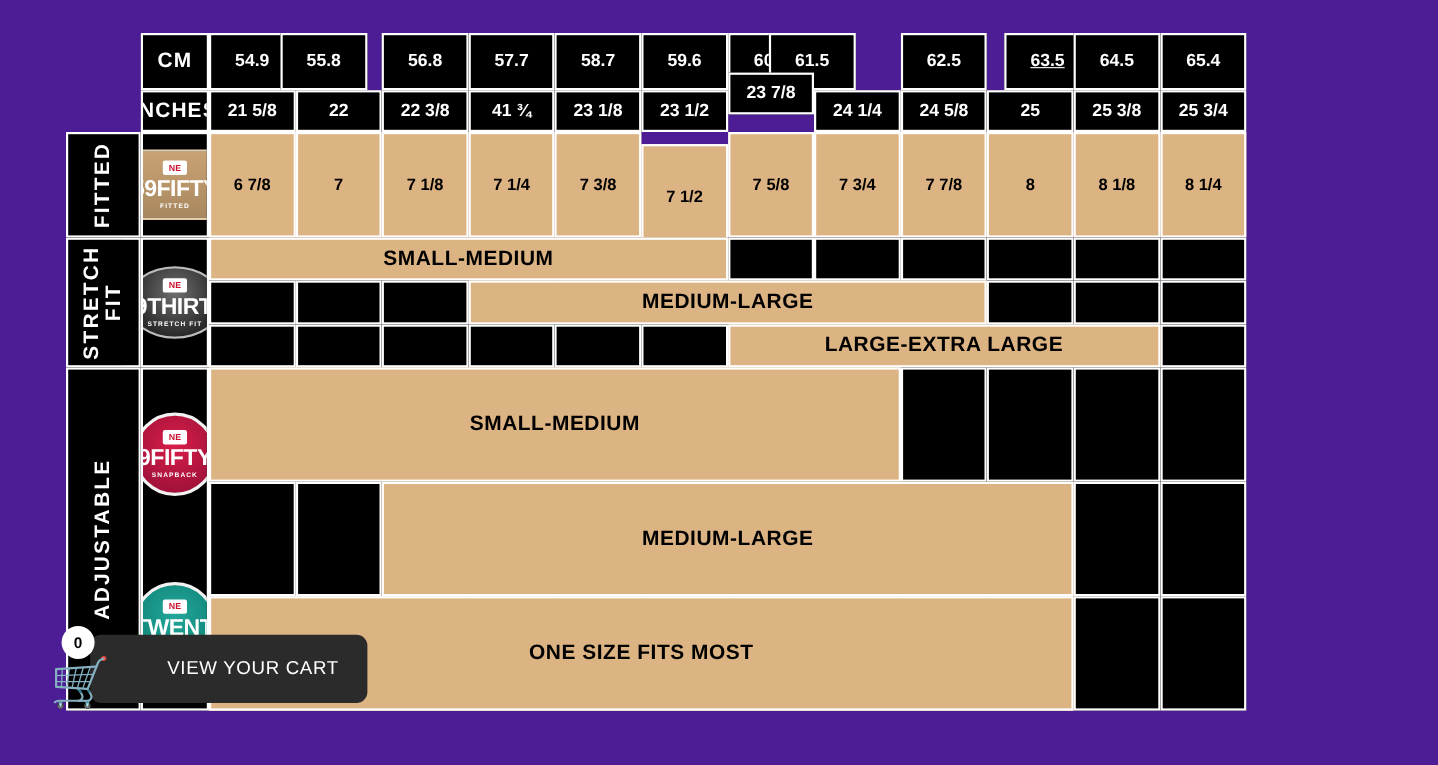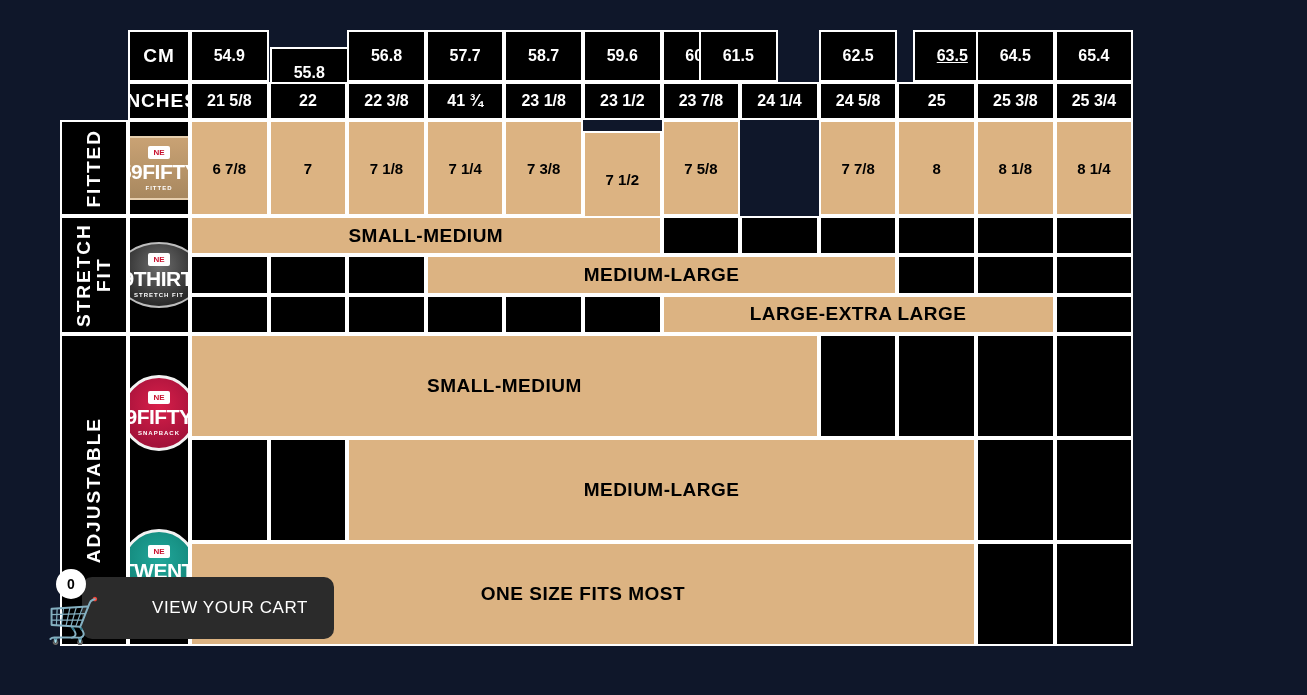--- a/index.html
+++ b/index.html
@@ -6,21 +6,21 @@
   html, body {
     margin: 0; padding: 0;
     background: #000;
     width: 1307px; height: 695px;
     font-family: "Liberation Sans", sans-serif;
     overflow: hidden;
   }
   #root {
     position: relative;
     width: 1307px; height: 695px;
-    background: #0f172a;
+    background: #4c1d95;
   }
 
   
   
   .tbl {
     position: absolute;
     left: 60px; top: 30px;
     width: 1194px; height: 616px;
   }
 
@@ -171,38 +171,38 @@
   }
 </style>
 </head>
 <body>
 
 <div id="root">
   <div class="tbl" id="tbl">
       <div class="cell hdr-label" style="left: 68px; top: 0px; width: 62px; height: 52px;">CM</div>
       <div class="cell hdr-label" style="left: 68px; top: 52px; width: 62px; height: 38px;">INCHES</div>
       <div class="cell hdr-num" style="left: 130px; top: 0px; width: 78.6px; height: 52px;">54.9</div>
-      <div class="cell hdr-num" style="left: 210px; top: 0px; width: 78.6px; height: 52px; margin-top: 17px;">55.8</div>
+      <div class="cell hdr-num" style="left: 195px; top: 0px; width: 78.6px; height: 52px;">55.8</div>
       <div class="cell hdr-num" style="left: 287.2px; top: 0px; width: 78.6px; height: 52px;">56.8</div>
       <div class="cell hdr-num" style="left: 365.8px; top: 0px; width: 78.6px; height: 52px;">57.7</div>
       <div class="cell hdr-num" style="left: 444.4px; top: 0px; width: 78.6px; height: 52px;">58.7</div>
       <div class="cell hdr-num" style="left: 523px; top: 0px; width: 78.6px; height: 52px;">59.6</div>
       <div class="cell hdr-num" style="left: 601.6px; top: 0px; width: 78.6px; height: 52px;">60.6</div>
       <div class="cell hdr-num" style="left: 639px; top: 0px; width: 78.6px; height: 52px;">61.5</div>
       <div class="cell hdr-num" style="left: 758.8px; top: 0px; width: 78.6px; height: 52px;">62.5</div>
       <div class="cell hdr-num" style="left: 853px; top: 0px; width: 78.6px; height: 52px; text-decoration: underline;">63.5</div>
       <div class="cell hdr-num" style="left: 916px; top: 0px; width: 78.6px; height: 52px;">64.5</div>
       <div class="cell hdr-num" style="left: 994.6px; top: 0px; width: 78.6px; height: 52px;">65.4</div>
       <div class="cell hdr-num" style="left: 130px; top: 52px; width: 78.6px; height: 38px;">21 5/8</div>
       <div class="cell hdr-num" style="left: 208.6px; top: 52px; width: 78.6px; height: 38px;">22</div>
       <div class="cell hdr-num" style="left: 287.2px; top: 52px; width: 78.6px; height: 38px;">22 3/8</div>
       <div class="cell hdr-num" style="left: 365.8px; top: 52px; width: 78.6px; height: 38px;">41 ¾</div>
       <div class="cell hdr-num" style="left: 444.4px; top: 52px; width: 78.6px; height: 38px;">23 1/8</div>
       <div class="cell hdr-num" style="left: 523px; top: 52px; width: 78.6px; height: 38px;">23 1/2</div>
-      <div class="cell hdr-num" style="left: 601.6px; top: 52px; width: 78.6px; height: 38px;">23 7/8</div>
+      <div class="cell hdr-num" style="left: 601.6px; top: 36px; width: 78.6px; height: 38px;">23 7/8</div>
       <div class="cell hdr-num" style="left: 680.2px; top: 52px; width: 78.6px; height: 38px;">24 1/4</div>
       <div class="cell hdr-num" style="left: 758.8px; top: 52px; width: 78.6px; height: 38px;">24 5/8</div>
       <div class="cell hdr-num" style="left: 837.4px; top: 52px; width: 78.6px; height: 38px;">25</div>
       <div class="cell hdr-num" style="left: 916px; top: 52px; width: 78.6px; height: 38px;">25 3/8</div>
       <div class="cell hdr-num" style="left: 994.6px; top: 52px; width: 78.6px; height: 38px;">25 3/4</div>
       <div class="cell " style="left: 0px; top: 90px; width: 68px; height: 96px;">
         <div class="rowlab">FITTED</div>
       </div>
       <div class="cell " style="left: 68px; top: 90px; width: 62px; height: 96px; padding: 0px;">
         <div style="display: flex; flex-direction: column; align-items: center; justify-content: center; height: 100%;">
@@ -242,20 +242,21 @@
           </div>
         </div>
       </div>
       <div class="cell tan data-num" style="left: 130px; top: 90px; width: 78.6px; height: 96px;">6 7/8</div>
       <div class="cell tan data-num" style="left: 208.6px; top: 90px; width: 78.6px; height: 96px;">7</div>
       <div class="cell tan data-num" style="left: 287.2px; top: 90px; width: 78.6px; height: 96px;">7 1/8</div>
       <div class="cell tan data-num" style="left: 365.8px; top: 90px; width: 78.6px; height: 96px;">7 1/4</div>
       <div class="cell tan data-num" style="left: 444.4px; top: 90px; width: 78.6px; height: 96px;">7 3/8</div>
       <div class="cell tan data-num" style="left: 523px; top: 101px; width: 78.6px; height: 96px;">7 1/2</div>
       <div class="cell tan data-num" style="left: 601.6px; top: 90px; width: 78.6px; height: 96px;">7 5/8</div>
+      <div class="cell tan data-num" style="left: 680.2px; top: 90px; width: 78.6px; height: 96px;">7 3/4</div>
       <div class="cell tan data-num" style="left: 758.8px; top: 90px; width: 78.6px; height: 96px;">7 7/8</div>
       <div class="cell tan data-num" style="left: 837.4px; top: 90px; width: 78.6px; height: 96px;">8</div>
       <div class="cell tan data-num" style="left: 916px; top: 90px; width: 78.6px; height: 96px;">8 1/8</div>
       <div class="cell tan data-num" style="left: 994.6px; top: 90px; width: 78.6px; height: 96px;">8 1/4</div>
       <div class="cell " style="left: 130px; top: 186px; width: 78.6px; height: 39.3333px;"></div>
       <div class="cell " style="left: 208.6px; top: 186px; width: 78.6px; height: 39.3333px;"></div>
       <div class="cell " style="left: 287.2px; top: 186px; width: 78.6px; height: 39.3333px;"></div>
       <div class="cell " style="left: 365.8px; top: 186px; width: 78.6px; height: 39.3333px;"></div>
       <div class="cell " style="left: 444.4px; top: 186px; width: 78.6px; height: 39.3333px;"></div>
       <div class="cell " style="left: 523px; top: 186px; width: 78.6px; height: 39.3333px;"></div>

